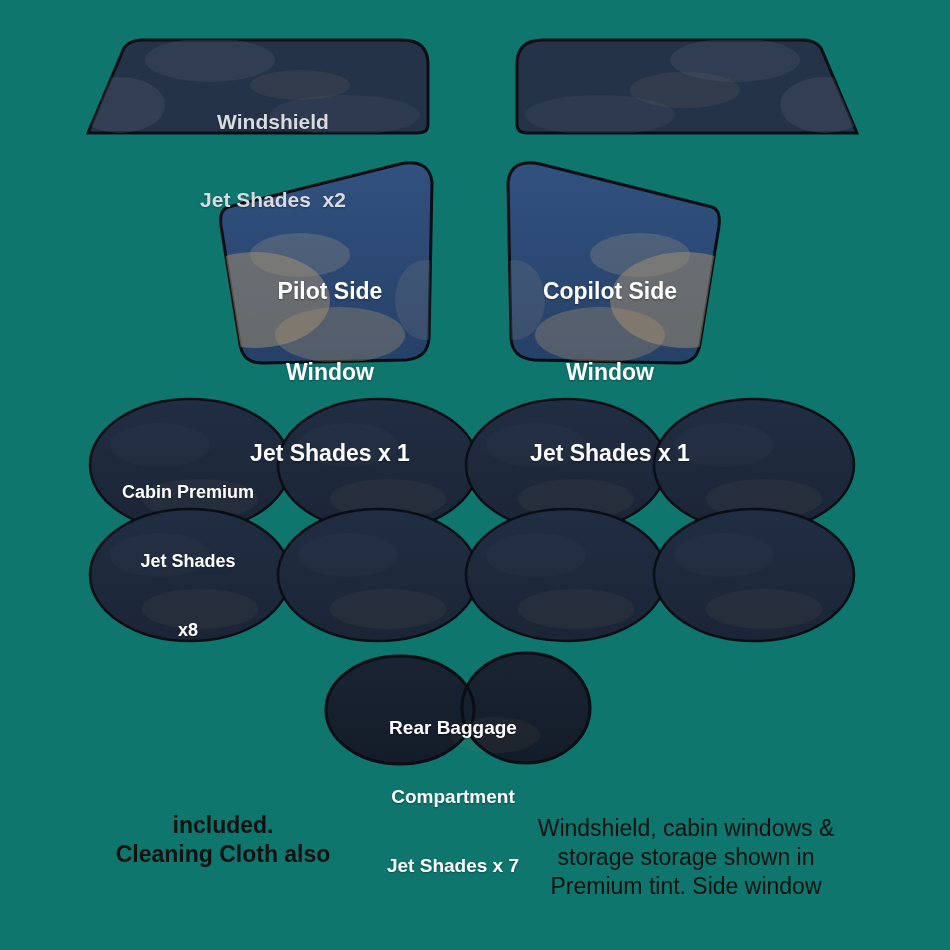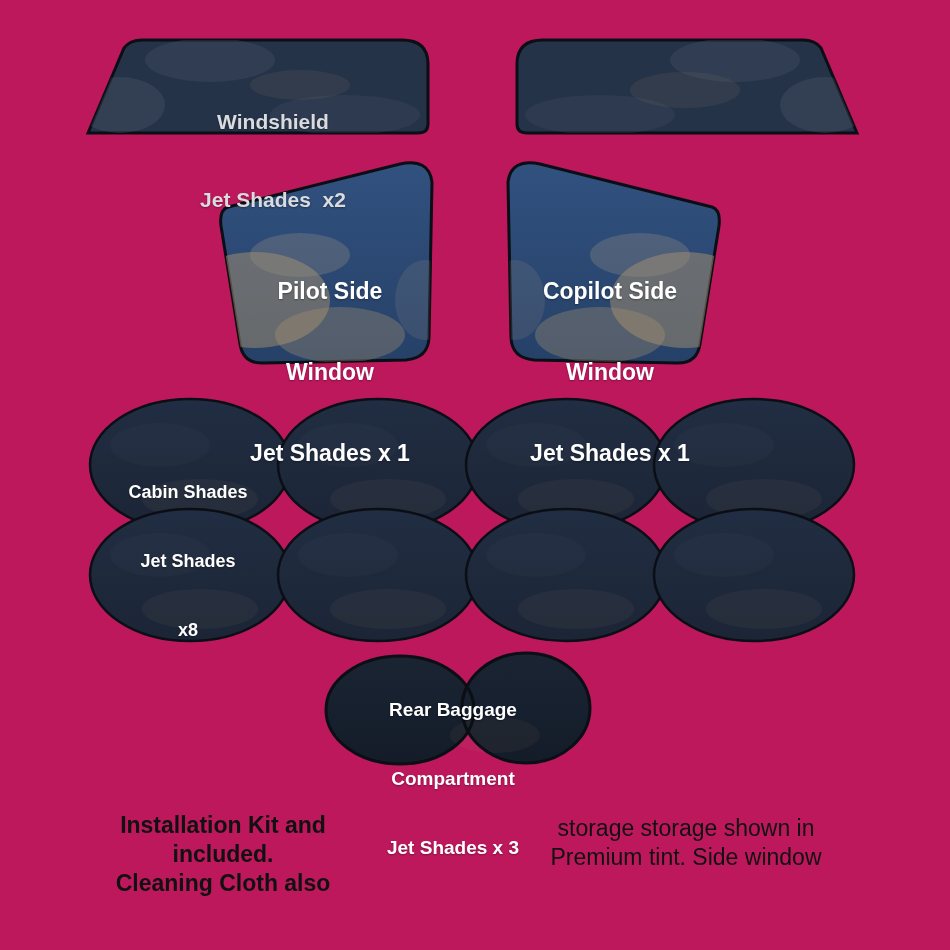--- a/index.html
+++ b/index.html
@@ -3,38 +3,38 @@
 <meta charset="utf-8">
 <style>
   html,body { margin:0; padding:0; }
   body {
     font-family: "Liberation Sans", "DejaVu Sans", sans-serif;
     background:#ffffff;
   }
   .canvas {
     position:relative;
     width:950px; height:950px;
-    background:#be185d;
+    background:#0f766e;
     overflow:hidden;
   }
   .shapes-svg { position:absolute; left:0; top:0; }
   .lbl {
     position:absolute;
     text-align:center;
     font-weight:bold;
     color:#ffffff;
     white-space:pre-wrap;
     pointer-events:none;
     text-shadow:0 1px 2px rgba(0,0,0,0.35);
   }
   .lbl-windshield { left:133px; top:57px;  width:280px; font-size:21px; line-height:26px; color:#d9dbde; }
   .lbl-pilot      { left:200px; top:224px; width:260px; font-size:23px; line-height:27px; }
   .lbl-copilot    { left:480px; top:224px; width:260px; font-size:23px; line-height:27px; }
   .lbl-cabin      { left:88px;  top:435px; width:200px; font-size:18px; line-height:23px; }
-  .lbl-rear       { left:333px; top:652px; width:240px; font-size:19px; line-height:23px; }
+  .lbl-rear       { left:333px; top:670px; width:240px; font-size:19px; line-height:23px; }
   .note {
     position:absolute;
     text-align:center;
     color:#111111;
     font-size:23px;
     line-height:29px;
     text-shadow:none;
   }
   .note-left  { left:73px;  top:811px; width:300px; font-weight:bold; }
   .note-right { left:508px; top:814px; width:356px; font-weight:normal; }
@@ -150,35 +150,35 @@
     <div>Jet Shades x 1</div>
   </div>
 
   <div class="lbl lbl-copilot">
     <div>Copilot Side</div>
     <div>Window</div>
     <div>Jet Shades x 1</div>
   </div>
 
   <div class="lbl lbl-cabin">
-    <div>Cabin Shades</div>
+    <div>Cabin Premium</div>
     <div>Jet Shades</div>
     <div>x8</div>
   </div>
 
   <div class="lbl lbl-rear">
     <div>Rear Baggage</div>
     <div>Compartment</div>
-    <div>Jet Shades x 3</div>
+    <div>Jet Shades x 7</div>
   </div>
 
   <div class="note note-left">
-    <div>Installation Kit and</div>
     <div>included.</div>
     <div>Cleaning Cloth also</div>
   </div>
 
   <div class="note note-right">
+    <div>Windshield, cabin windows &amp;</div>
     <div>storage storage shown in</div>
     <div>Premium tint. Side window</div>
   </div>
 
 </div>
 
 </body></html>

